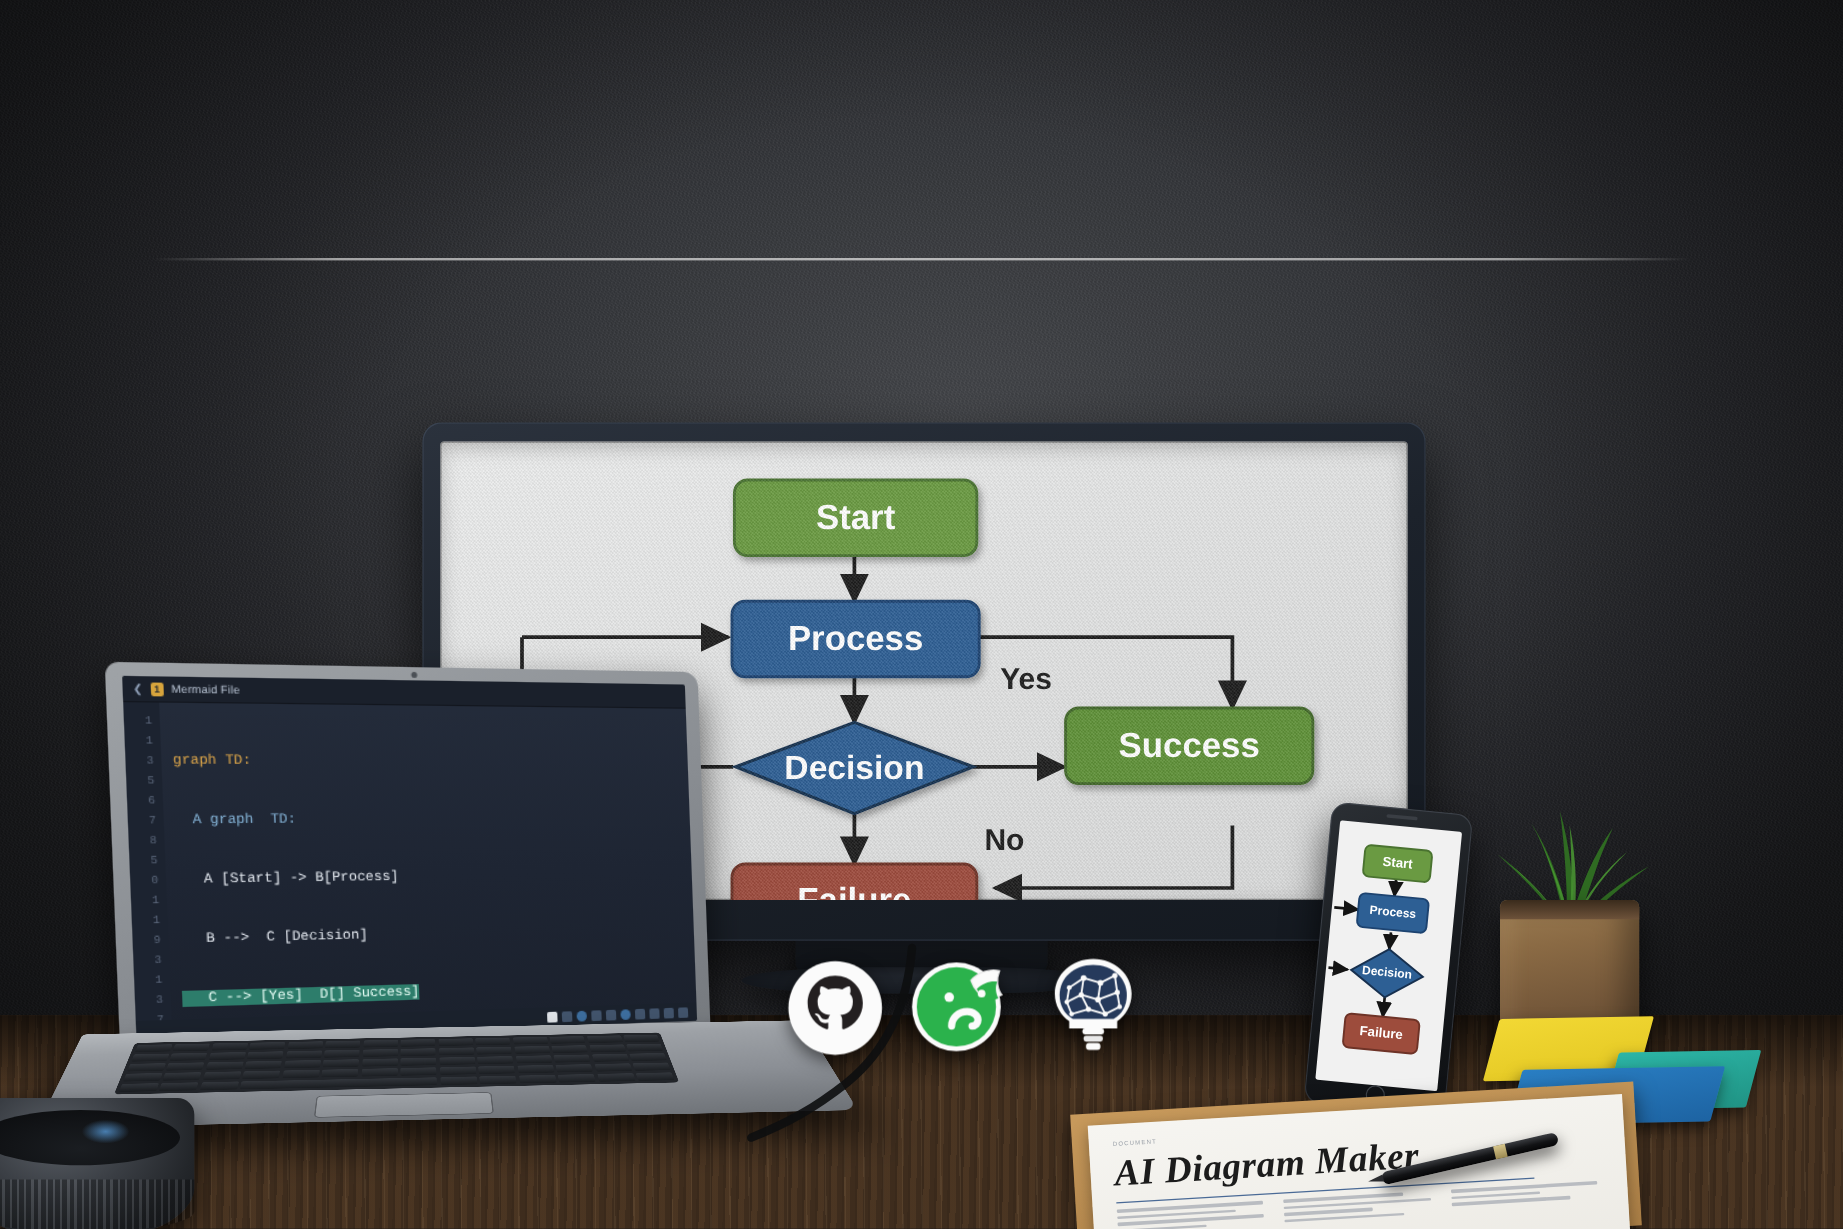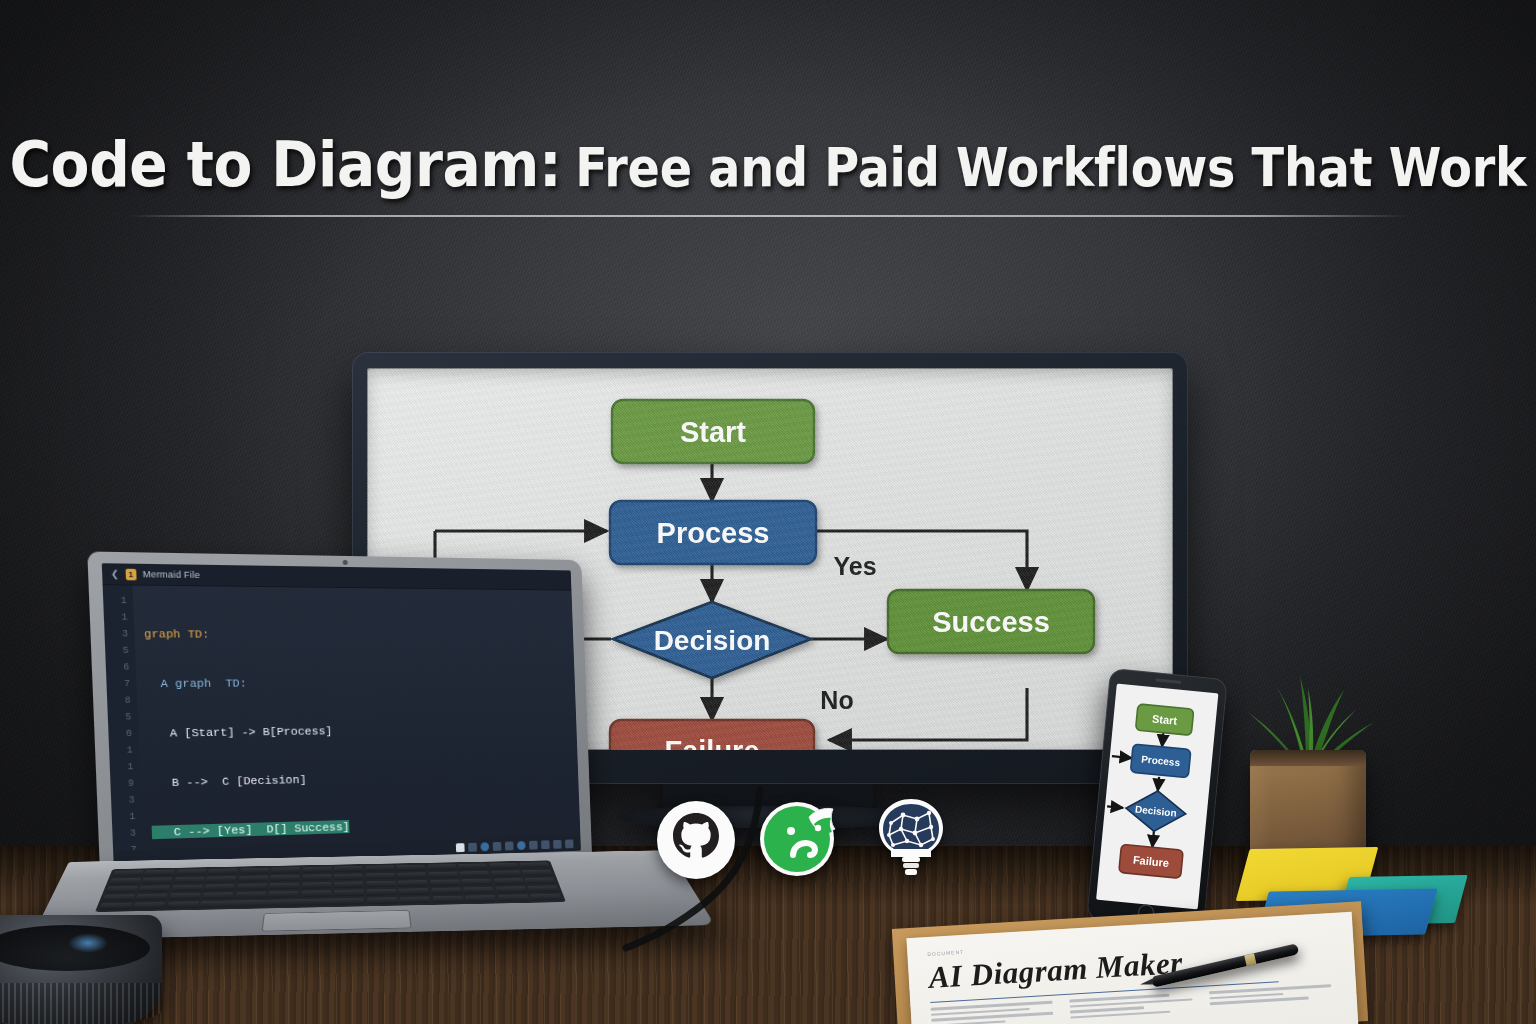--- a/index.html
+++ b/index.html
@@ -390,23 +390,20 @@
 </head>
 <body>
 
 <div class="scene">
 
   <div class="wall">
     <div class="wall-grain"></div>
     <div class="wall-vig"></div>
   </div>
 
-  <div class="headline">
-    <span class="t-main">Code to Diagram:</span><span style="display:inline-block;width:14px"></span><span class="t-sub">Free and Paid Workflows That Work</span>
-  </div>
   <div class="headline-rule"></div>
 
   <div class="desk">
     <div class="desk-grain"></div>
     <div class="desk-shadow"></div>
   </div>
 
   <div class="monitor-stand"></div>
   <div class="monitor-base"></div>
 

